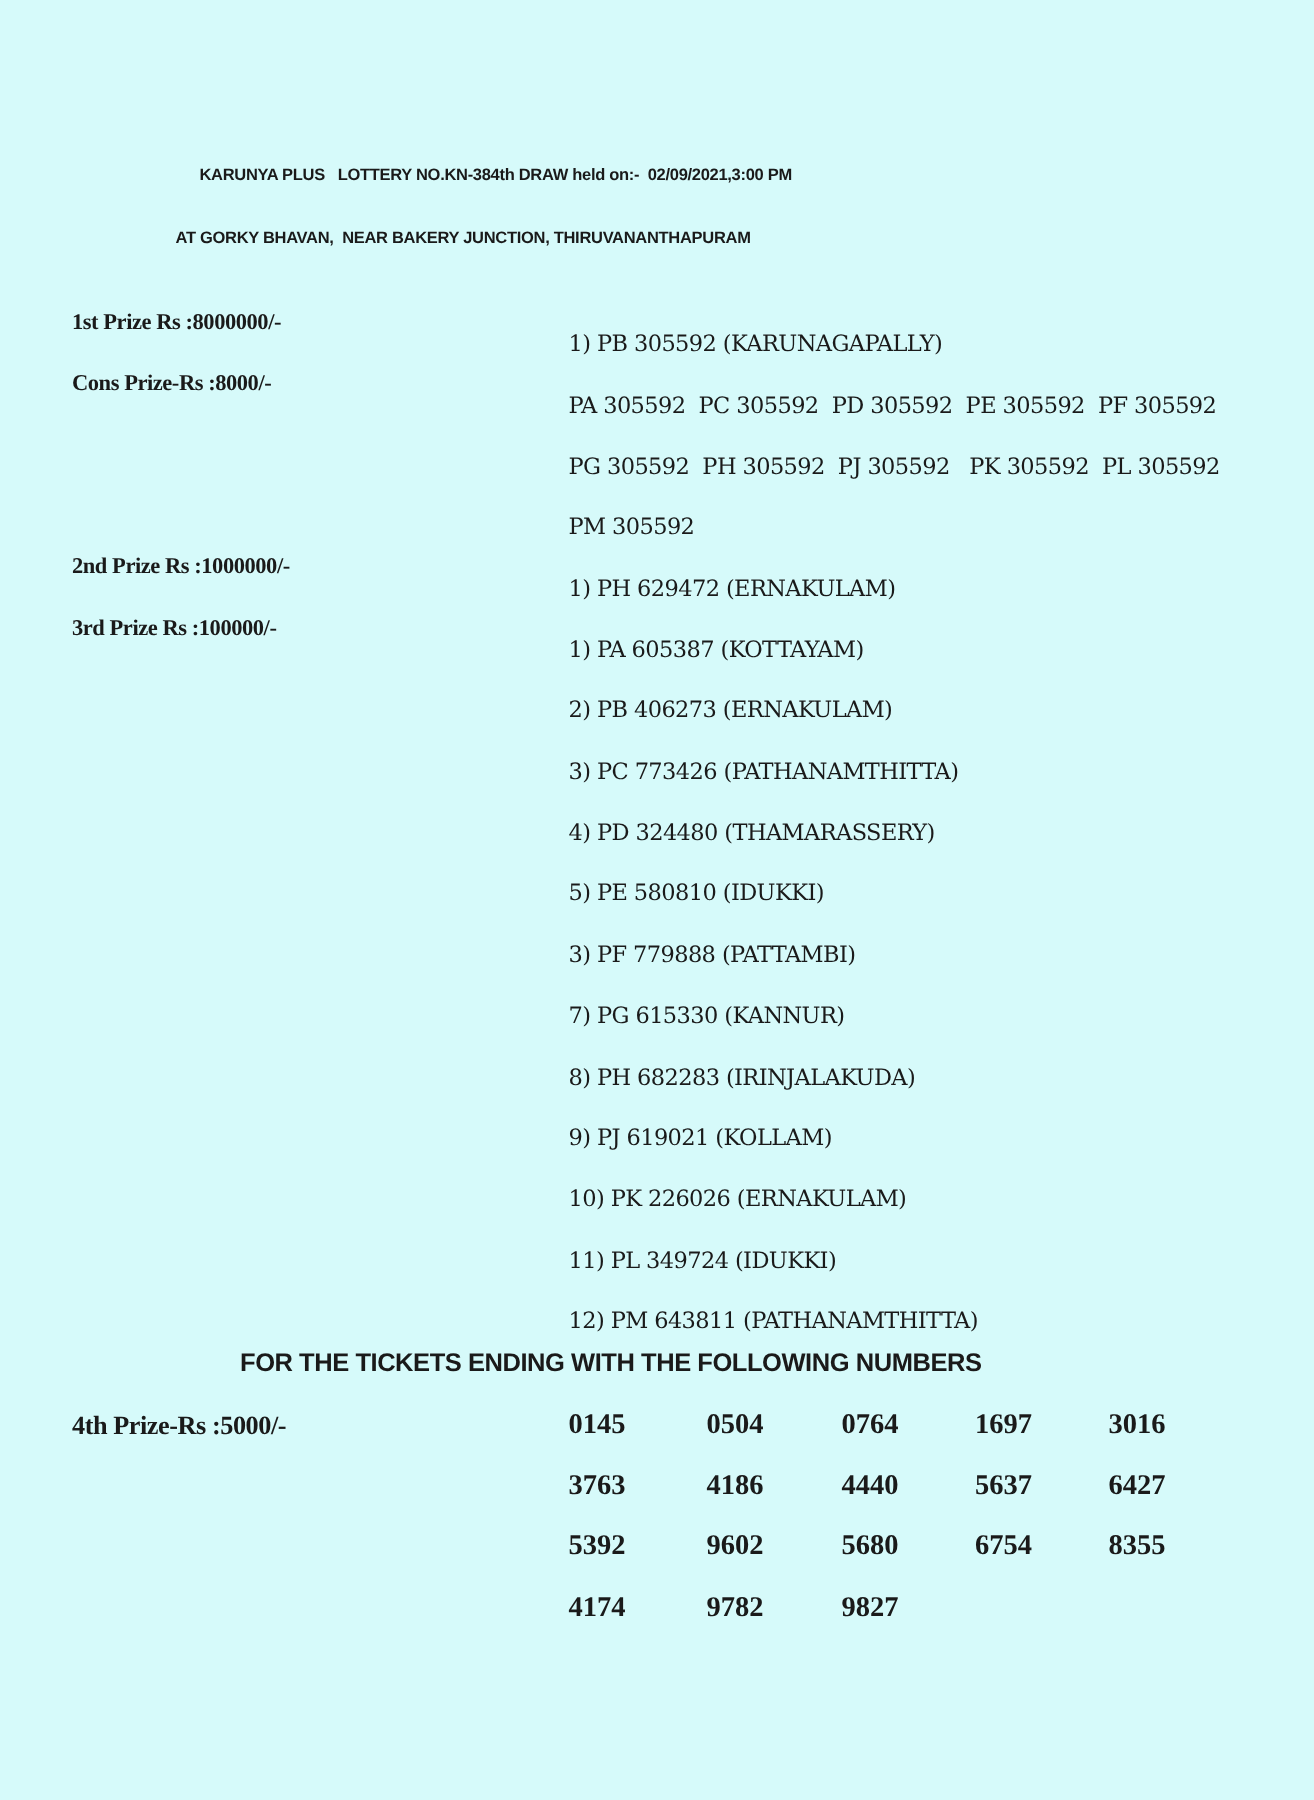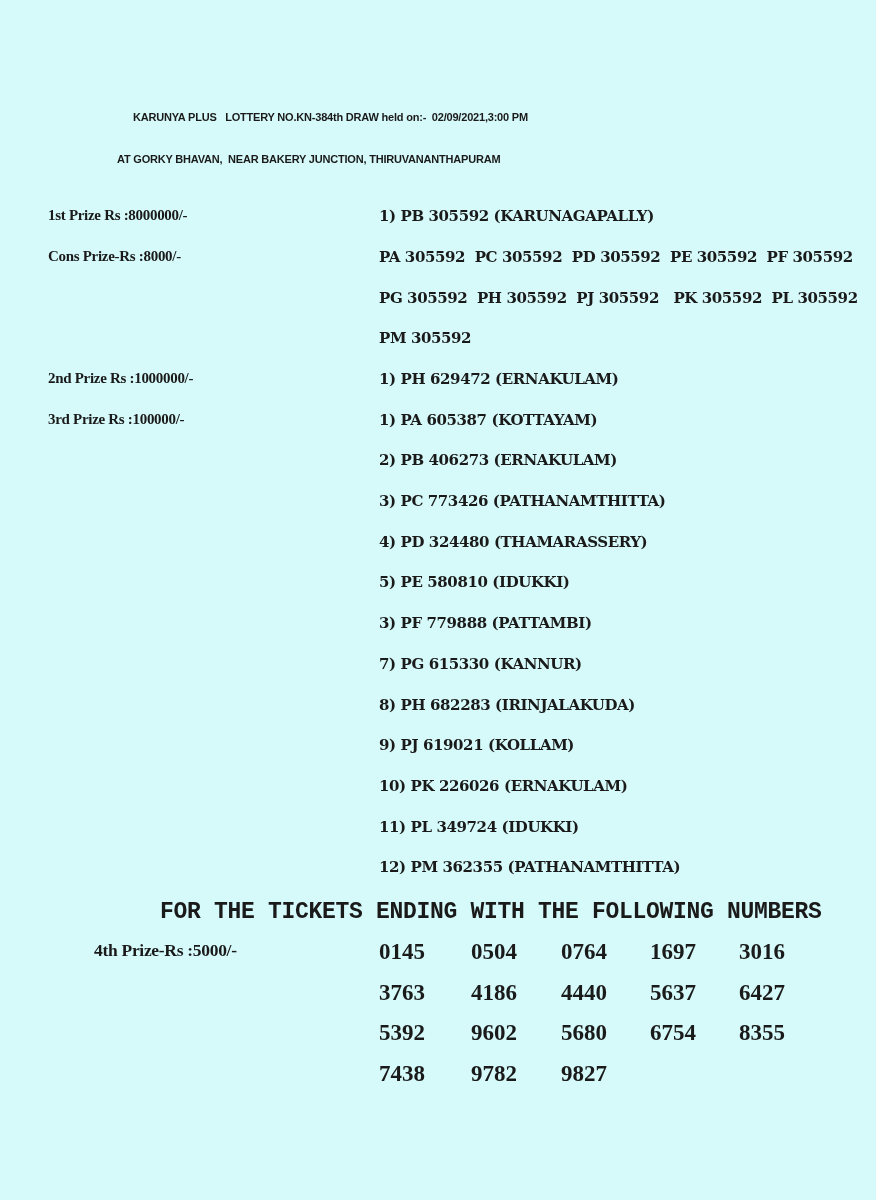--- a/index.html
+++ b/index.html
@@ -4,23 +4,23 @@
 <style>
   html, body { margin:0; padding:0; }
   body {
     width:876px; height:1200px; background:#d6fafa; position:relative; overflow:hidden;
     color:#1a1a1a;
   }
   .hdr { position:absolute; font-family:"Liberation Sans", sans-serif; font-weight:bold; font-size:11px; white-space:pre; letter-spacing:-0.2px; }
   .h1 { left:133px; top:111px; }
   .h2 { left:117px; top:153px; }
   .lbl { position:absolute; left:48px; font-family:Liberation Serif, serif; font-weight:bold; font-size:15px; white-space:pre; letter-spacing:-0.3px; }
-  .val { position:absolute; left:379px; font-family:"DejaVu Serif", serif; font-size:15px; white-space:pre; letter-spacing:-0.4px; font-weight:700; }
-  .sub { position:absolute; left:160px; top:899px; font-family:Liberation Mono, monospace; font-weight:bold; font-size:23px; white-space:pre; letter-spacing:-0.3px; }
-  .num { position:absolute; font-family:"Liberation Serif", serif; font-weight:bold; font-size:23px; }
+  .val { position:absolute; left:379px; font-family:"DejaVu Serif", serif; font-size:15px; white-space:pre; letter-spacing:-0.4px; font-weight:400;margin-top:13px; }
+  .sub { position:absolute; left:160px; top:899px; font-family:Liberation Sans, sans-serif; font-weight:bold; font-size:17px; white-space:pre; letter-spacing:-0.3px; }
+  .num { position:absolute; font-family:"Liberation Serif", serif; font-weight:bold; font-size:19px; }
 </style>
 </head>
 <body>
 
 <div>
   <div class="hdr h1">KARUNYA PLUS   LOTTERY NO.KN-384th DRAW held on:-  02/09/2021,3:00 PM</div>
   <div class="hdr h2">AT GORKY BHAVAN,  NEAR BAKERY JUNCTION, THIRUVANANTHAPURAM</div>
 
   <div class="lbl" style="top:207px">1st Prize Rs :8000000/-</div>
   <div class="val" style="top:207px">1) PB 305592 (KARUNAGAPALLY)</div>
@@ -38,40 +38,40 @@
   <div class="val" style="top:451px">2) PB 406273 (ERNAKULAM)</div>
   <div class="val" style="top:492px">3) PC 773426 (PATHANAMTHITTA)</div>
   <div class="val" style="top:533px">4) PD 324480 (THAMARASSERY)</div>
   <div class="val" style="top:573px">5) PE 580810 (IDUKKI)</div>
   <div class="val" style="top:614px">3) PF 779888 (PATTAMBI)</div>
   <div class="val" style="top:655px">7) PG 615330 (KANNUR)</div>
   <div class="val" style="top:696px">8) PH 682283 (IRINJALAKUDA)</div>
   <div class="val" style="top:736px">9) PJ 619021 (KOLLAM)</div>
   <div class="val" style="top:777px">10) PK 226026 (ERNAKULAM)</div>
   <div class="val" style="top:818px">11) PL 349724 (IDUKKI)</div>
-  <div class="val" style="top:858px">12) PM 362355 (PATHANAMTHITTA)</div>
+  <div class="val" style="top:858px">12) PM 643811 (PATHANAMTHITTA)</div>
 
   <div class="sub">FOR THE TICKETS ENDING WITH THE FOLLOWING NUMBERS</div>
 
-  <div class="lbl" style="top:940px; font-family:'Liberation Serif', serif; font-size:17.5px;margin-left:46px;">4th Prize-Rs :5000/-</div>
+  <div class="lbl" style="top:940px; font-family:'Liberation Serif', serif; font-size:17.5px;">4th Prize-Rs :5000/-</div>
 
   <div class="num" style="left:379px; top:939px">0145</div>
   <div class="num" style="left:471px; top:939px">0504</div>
   <div class="num" style="left:561px; top:939px">0764</div>
   <div class="num" style="left:650px; top:939px">1697</div>
   <div class="num" style="left:739px; top:939px">3016</div>
 
   <div class="num" style="left:379px; top:980px">3763</div>
   <div class="num" style="left:471px; top:980px">4186</div>
   <div class="num" style="left:561px; top:980px">4440</div>
   <div class="num" style="left:650px; top:980px">5637</div>
   <div class="num" style="left:739px; top:980px">6427</div>
 
   <div class="num" style="left:379px; top:1020px">5392</div>
   <div class="num" style="left:471px; top:1020px">9602</div>
   <div class="num" style="left:561px; top:1020px">5680</div>
   <div class="num" style="left:650px; top:1020px">6754</div>
   <div class="num" style="left:739px; top:1020px">8355</div>
 
-  <div class="num" style="left:379px; top:1061px">7438</div>
+  <div class="num" style="left:379px; top:1061px">4174</div>
   <div class="num" style="left:471px; top:1061px">9782</div>
   <div class="num" style="left:561px; top:1061px">9827</div>
 </div>
 
 </body></html>

